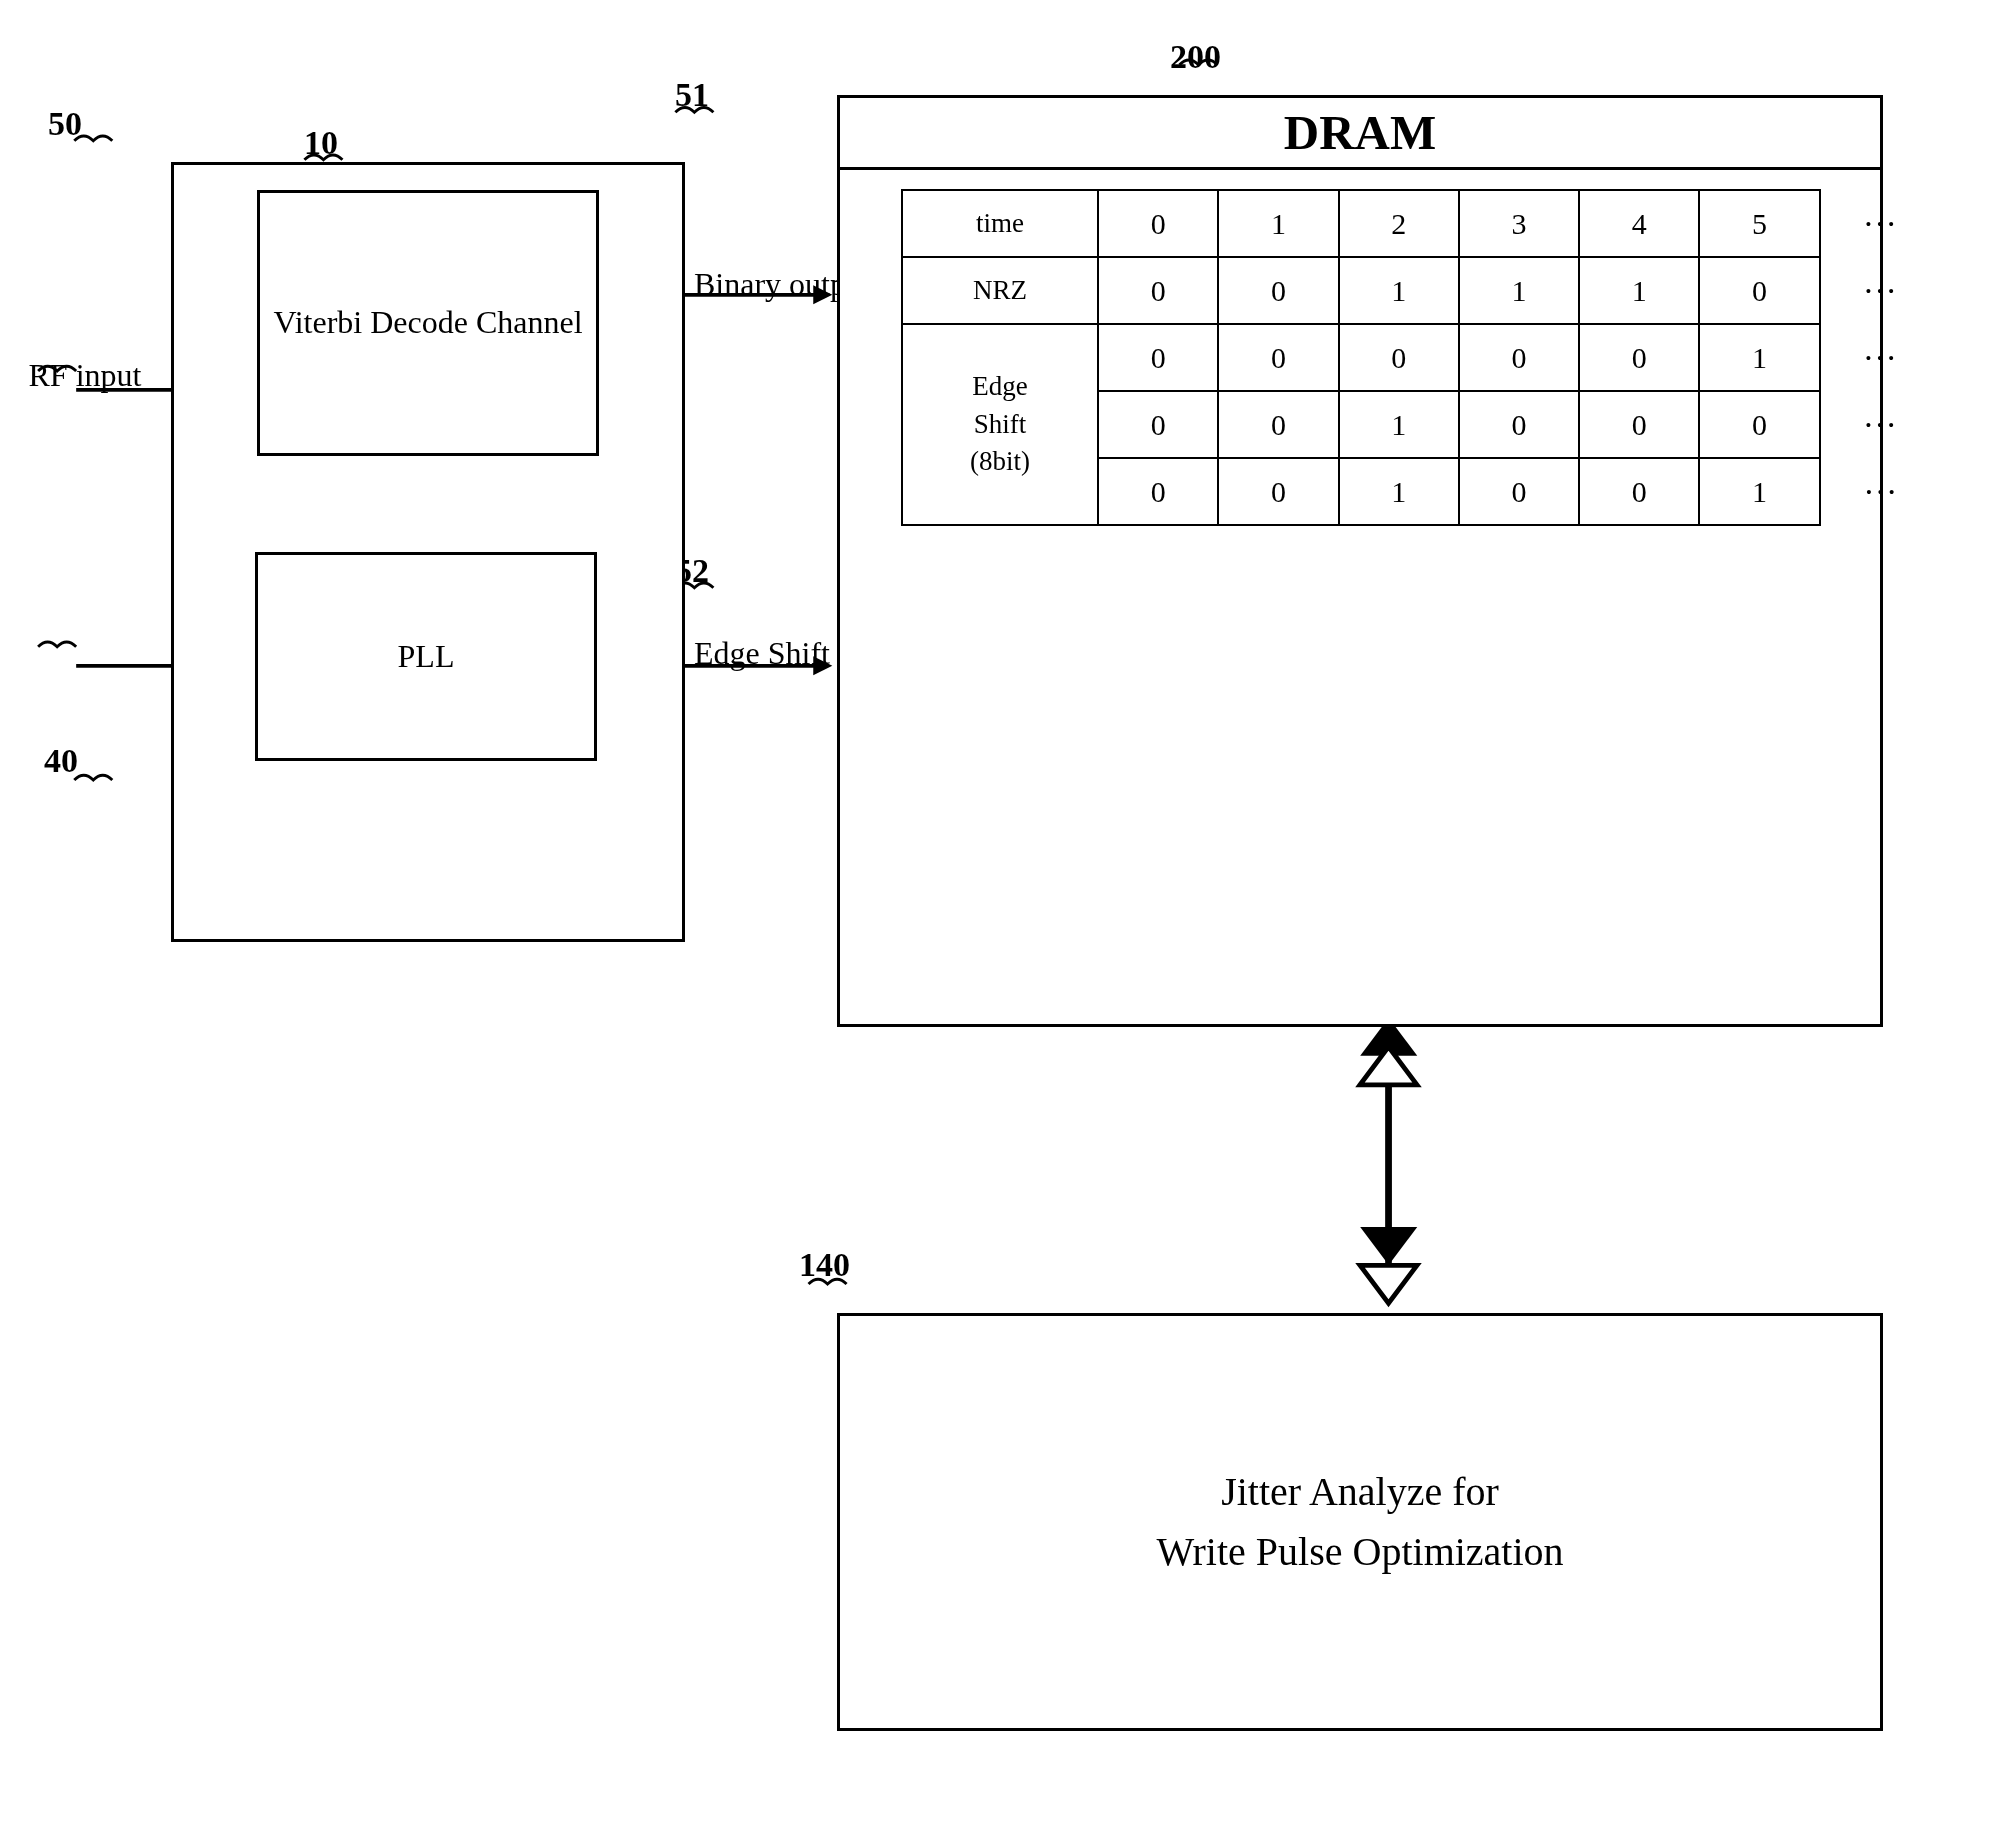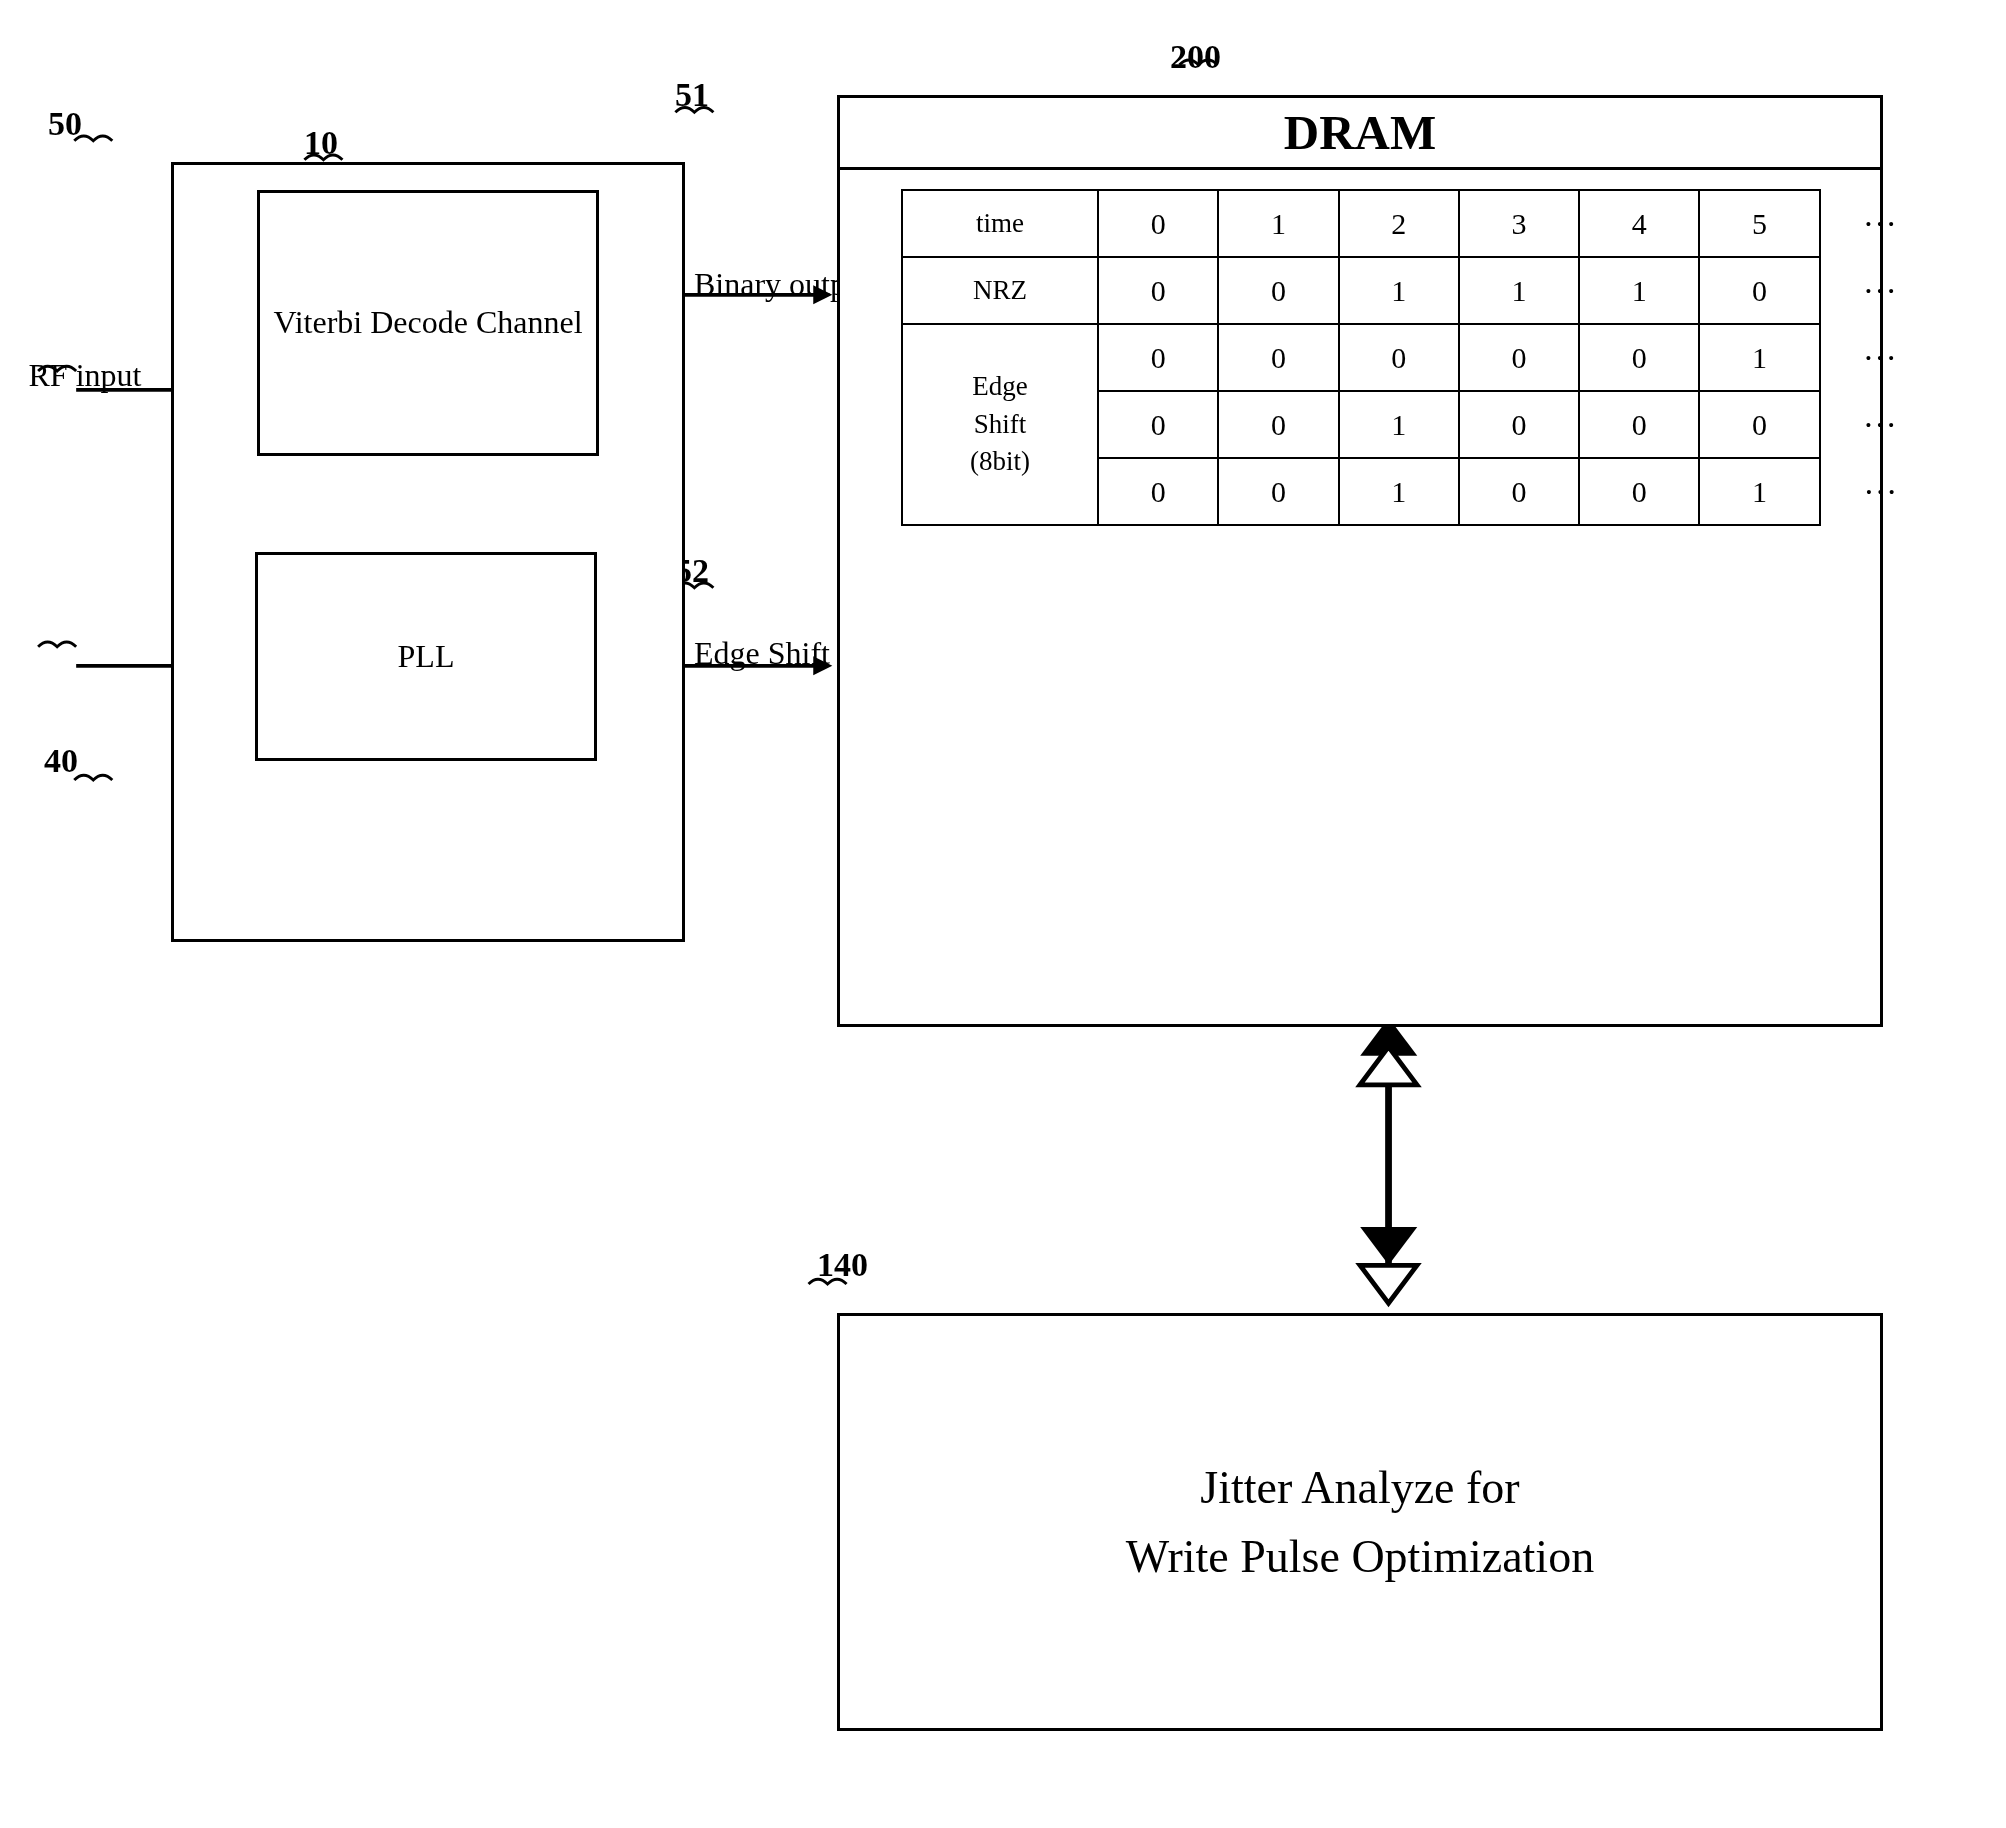--- a/index.html
+++ b/index.html
@@ -144,21 +144,21 @@
   <div class="ref-label" style="left:304px; top:866px;">30</div>
 
   <div class="ref-label" style="left:675px; top:76px;">51</div>
 
   <div class="ref-label" style="left:675px; top:552px;">52</div>
 
   <div class="ref-label" style="left:418px; top:438px;">53</div>
 
   <div class="ref-label" style="left:1170px; top:38px;">200</div>
 
-  <div class="ref-label" style="left:817px; top:1246px;">140</div>
+  <div class="ref-label" style="left:799px; top:1246px;">140</div>
 
   <div class="text-label" style="left:28.5px; top:357px;">RF input</div>
 
   <div class="text-label" style="left:694px; top:266px;">Binary output</div>
 
   <div class="text-label" style="left:694px; top:635px;">Edge Shift</div>
 
   <div class="text-label" style="left:495px; top:466px;">Clock</div>
 
   <div class="box" style="left:171px; top:162px; width:514px; height:780px;"></div>
@@ -227,21 +227,21 @@
           <td>0</td>
           <td>1</td>
           <td class="dots">···</td>
         </tr>
       </tbody>
         </table>
     </div>
   </div>
 
   <div class="box" style="left:837px; top:1313px; width:1046px; height:418px; flex-direction:column; justify-content:flex-start; align-items:stretch;">
-    <div style="flex:1; display:flex; align-items:center; justify-content:center; text-align:center; font-family:serif; font-size:46px; line-height:1.5;">
+    <div style="flex:1; display:flex; align-items:center; justify-content:center; text-align:center; font-family:serif; font-size:40px; line-height:1.5;">
       Jitter Analyze for<br>Write Pulse Optimization
     </div>
   </div>
 
   <svg style="position:absolute; left:1284px; top:1037px; width:209px; height:276px;" viewBox="0 0 220 290" width="209" height="276">
 
     <line x1="110" y1="30" x2="110" y2="260" stroke="#000" stroke-width="7"></line>
 
     <polygon points="80,50 110,10 140,50" fill="#fff" stroke="#000" stroke-width="5"></polygon>
 

